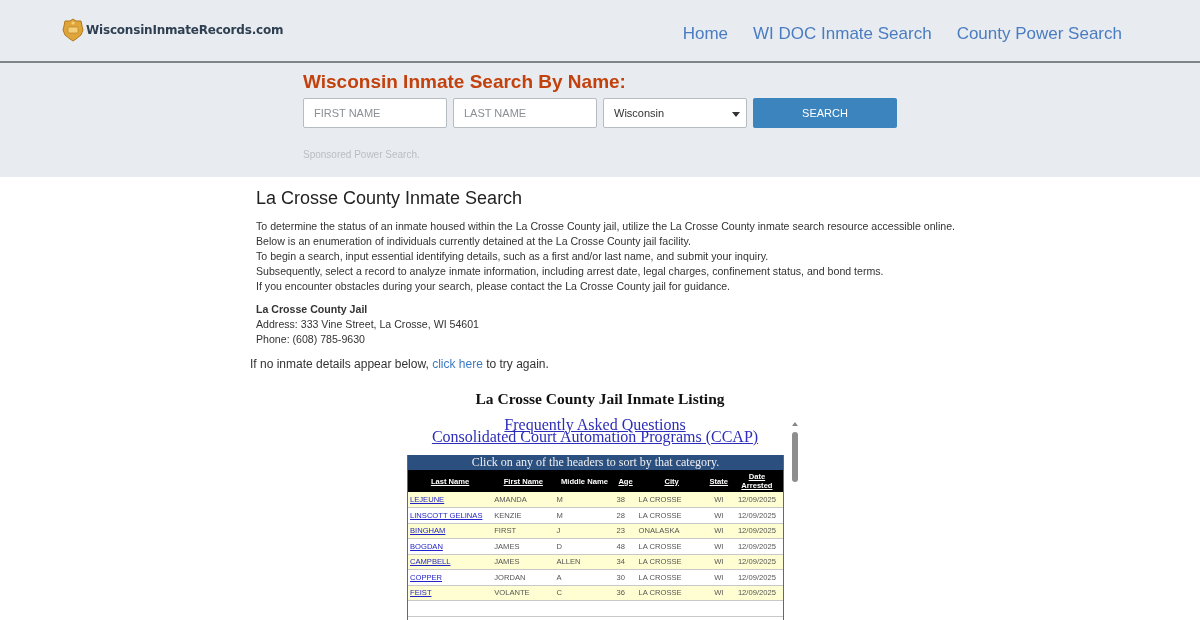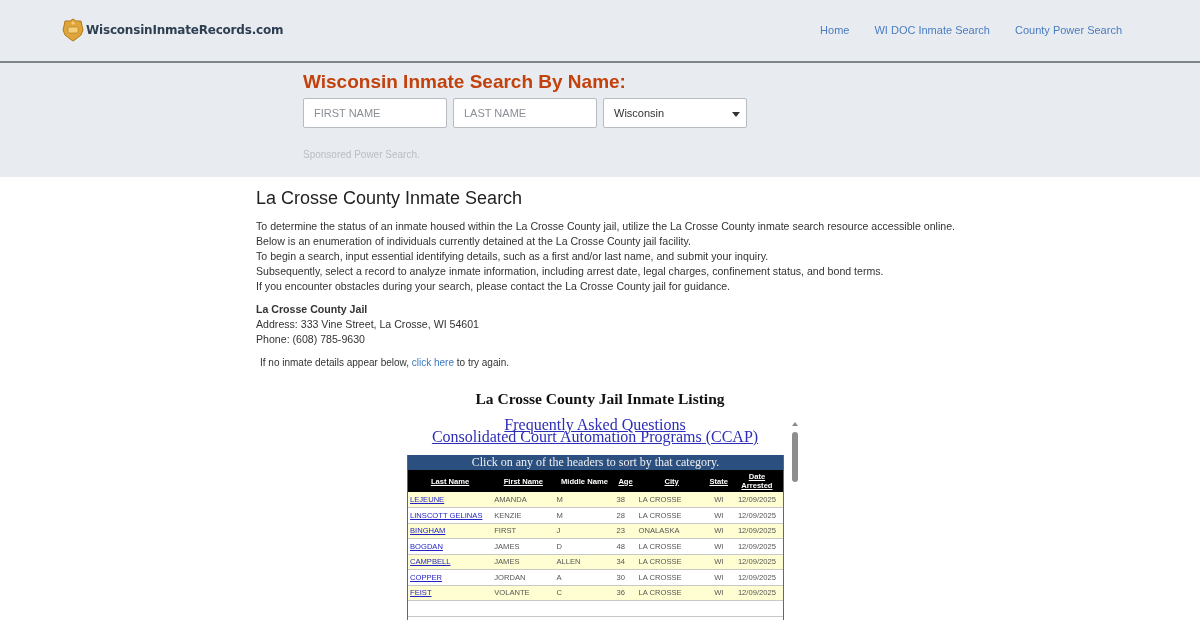--- a/index.html
+++ b/index.html
@@ -6,21 +6,21 @@
   html, body { width: 1200px; height: 620px; overflow: hidden; background: #ffffff; }
   body { font-family: "Liberation Sans", "DejaVu Sans", sans-serif; color: #333; position: relative; }
 
   
   .header { position: absolute; left: 0; top: 0; width: 1200px; height: 62px; background: #e8ecf0; }
   .logo { position: absolute; left: 62px; top: 18px; display: flex; align-items: center; }
   .logo-badge { width: 22px; height: 24px; position: relative; margin-right: 2px; }
   .logo-badge svg { display: block; }
   .logo-text { font-family: "DejaVu Sans", sans-serif; font-weight: bold; font-size: 12px; color: #2f3f52; letter-spacing: -0.2px; }
   .nav { position: absolute; right: 78px; top: 24px; display: flex; gap: 0; }
-  .nav a { font-size: 11px; color: #4a7cc1; text-decoration: none; margin-left: 25px; }
+  .nav a { font-size: 17px; color: #4a7cc1; text-decoration: none; margin-left: 25px; }
 
   .divider { position: absolute; left: 0; top: 61px; width: 1200px; height: 2px; background: #7d8587; }
 
   
   .search-band { position: absolute; left: 0; top: 63px; width: 1200px; height: 114px; background: #e8ecf0; }
   .search-title { position: absolute; left: 303px; top: 8px; font-size: 19px; font-weight: bold; color: #c2410c; }
   .field { position: absolute; top: 35px; height: 30px; background: #fff; border: 1px solid #b6bcc2; border-radius: 2px; font-size: 11px; padding: 0 10px; color: #333; font-family: "Liberation Sans", sans-serif; outline: none; }
   .field::placeholder { color: #8a8f95; }
   .field-first { left: 303px; width: 144px; }
   .field-last { left: 453px; width: 144px; }
@@ -28,21 +28,21 @@
   .select-caret { position: absolute; right: 6px; top: 13px; width: 0; height: 0; border-left: 4px solid transparent; border-right: 4px solid transparent; border-top: 5px solid #333; }
   .search-btn { position: absolute; left: 753px; top: 35px; width: 144px; height: 30px; background: #3c84bd; border: none; border-radius: 2px; color: #fff; font-size: 11px; font-family: "Liberation Sans", sans-serif; display: flex; align-items: center; justify-content: center; }
   .sponsored { position: absolute; left: 303px; top: 86px; font-size: 10px; color: #b9bec4; }
 
   
   .page-title { position: absolute; left: 256px; top: 188px; font-size: 18px; color: #222; font-weight: normal; }
   .intro { position: absolute; left: 256px; top: 219px; font-size: 10.6px; line-height: 15px; color: #333; width: 700px; }
   .intro p { white-space: nowrap; }
   .jail-info { position: absolute; left: 256px; top: 302px; font-size: 10.6px; line-height: 15px; color: #333; }
   .jail-name { font-weight: bold; }
-  .retry { position: absolute; left: 260px; top: 357px; font-size: 10px; color: #333; }
+  .retry { position: absolute; left: 250px; top: 357px; font-size: 12px; color: #333; }
   .retry a { color: #3c7ac4; text-decoration: none; }
 
   
   .listing-title { position: absolute; left: 400px; top: 390px; width: 400px; text-align: center; font-family: "Liberation Serif", serif; font-weight: bold; font-size: 15.5px; color: #111; }
   .listing-links { position: absolute; left: 400px; top: 419px; width: 390px; text-align: center; font-family: "Liberation Serif", serif; font-size: 16px; line-height: 12px; }
   .listing-links a { color: #2d2dba; text-decoration: underline; display: block; }
 
   .embed-scroll { position: absolute; left: 790px; top: 420px; width: 10px; height: 200px; }
   .scroll-arrow { position: absolute; left: 2px; top: 2px; width: 0; height: 0; border-left: 3px solid transparent; border-right: 3px solid transparent; border-bottom: 4px solid #888; }
   .scroll-thumb { position: absolute; left: 2px; top: 12px; width: 6px; height: 50px; background: #8e8e8e; border-radius: 3px; }
@@ -82,20 +82,21 @@
 <div class="divider"></div>
 
 <div class="search-band">
   <div class="search-title">Wisconsin Inmate Search By Name:</div>
   <input class="field field-first" type="text" placeholder="FIRST NAME" style="">
   <input class="field field-last" type="text" placeholder="LAST NAME" style="">
   <div class="select">
     <span>Wisconsin</span>
     <span class="select-caret"></span>
   </div>
+  <button class="search-btn">SEARCH</button>
   <div class="sponsored">Sponsored Power Search.</div>
 </div>
 
 <h1 class="page-title">La Crosse County Inmate Search</h1>
 <div class="intro">
   <p>To determine the status of an inmate housed within the La Crosse County jail, utilize the La Crosse County inmate search resource accessible online.</p>
   <p>Below is an enumeration of individuals currently detained at the La Crosse County jail facility.</p>
   <p>To begin a search, input essential identifying details, such as a first and/or last name, and submit your inquiry.</p>
   <p>Subsequently, select a record to analyze inmate information, including arrest date, legal charges, confinement status, and bond terms.</p>
   <p>If you encounter obstacles during your search, please contact the La Crosse County jail for guidance.</p>

